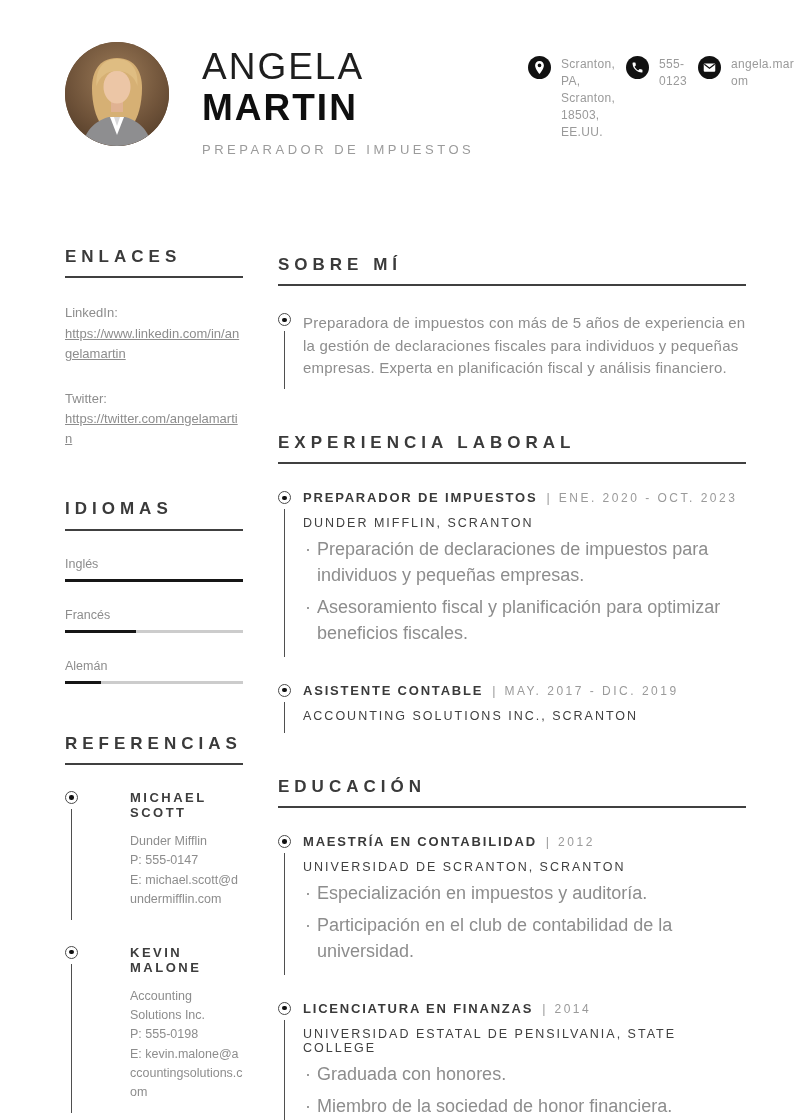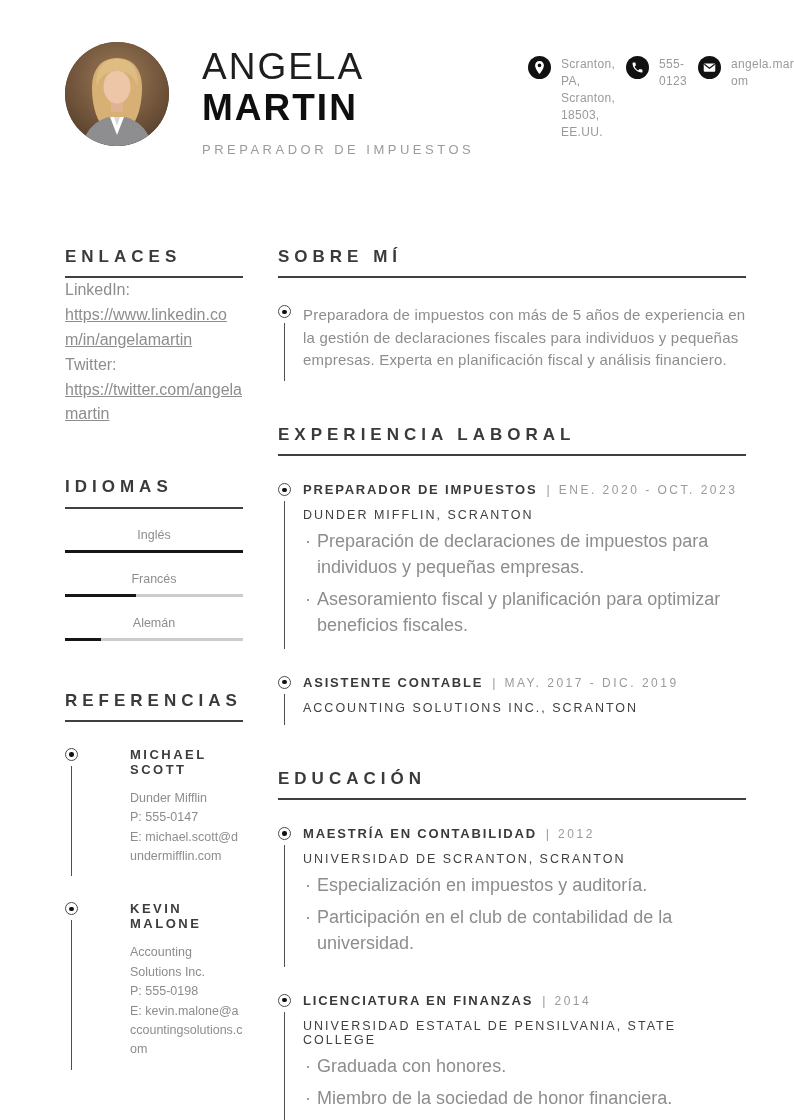--- a/index.html
+++ b/index.html
@@ -30,26 +30,26 @@
   .columns { display:flex; margin-top:57px; }
   .sidebar { width:178px; flex:0 0 178px; }
   .main { margin-left:35px; flex:1; min-width:0; }
 
   .section-title {
     font-size:17px; font-weight:700; letter-spacing:5px; color:#3a3a3a;
     padding-bottom:9px; border-bottom:2px solid #404040; line-height:1.2;
   }
 
   
-  .link-item { font-size:16px; color:#8d8d8d; line-height:1.55; }
+  .link-item { margin-top:25px; font-size:13px; color:#8d8d8d; line-height:1.55; }
   .link-url { color:#8d8d8d; text-decoration:underline; word-break:break-all; cursor:pointer; }
 
   
   .sec-idiomas { margin-top:50px; }
-  .lang { margin-top:19px;text-align:center; }
+  .lang { margin-top:26px; }
   .lang:first-of-type { margin-top:26px; }
   .lang-name { font-size:12.5px; color:#8d8d8d; }
   .bar-track { margin-top:8px; height:3px; background:#cccccc; width:100%; }
   .bar-fill { height:3px; background:#161616; }
 
   
   .entry { display:flex; align-items:stretch; }
   .rail { width:25px; flex:0 0 25px; display:flex; flex-direction:column; align-items:flex-start; }
   .marker { width:13px; height:13px; border:1.5px solid #4a4a4a; border-radius:50%; position:relative; flex:0 0 auto; margin-top:1px; }
   .marker::after { content:""; position:absolute; left:50%; top:50%; width:4.5px; height:4.5px; margin:-2.25px 0 0 -2.25px; border-radius:50%; background:#111; }
@@ -62,21 +62,21 @@
   .ref-name { font-size:13px; font-weight:700; letter-spacing:2.5px; color:#3d3d3d; }
   .ref-details { margin-top:12px; font-size:12.5px; color:#8d8d8d; line-height:1.55; }
   .ref-details .breakall { word-break:break-all; }
 
   
   .sec-aficiones { margin-top:48px; }
   .hobby-entry { margin-top:26px; }
 
   
   .sec-main { margin-top:44px; }
-  .sec-main:first-child { margin-top:0; }
+  .sec-main:first-child { margin-top:8px; }
   .m-entry { margin-top:26px; }
   .about-text { font-size:15px; color:#8d8d8d; line-height:1.48; letter-spacing:.2px; }
 
   .role-line { display:flex; align-items:baseline; flex-wrap:wrap; }
   .role { font-size:13px; font-weight:700; letter-spacing:1.8px; color:#3a3a3a; }
   .sep { color:#9a9a9a; margin:0 9px; font-size:12.5px; }
   .dates { font-size:12px; letter-spacing:2.5px; color:#9a9a9a; }
   .company { margin-top:11px; font-size:12.5px; letter-spacing:2px; color:#404040; }
   .bullets { margin-top:6px; list-style:none; }
   .bullets li { position:relative; padding-left:14px; margin-top:7px; font-size:18px; color:#8d8d8d; line-height:1.42; }

